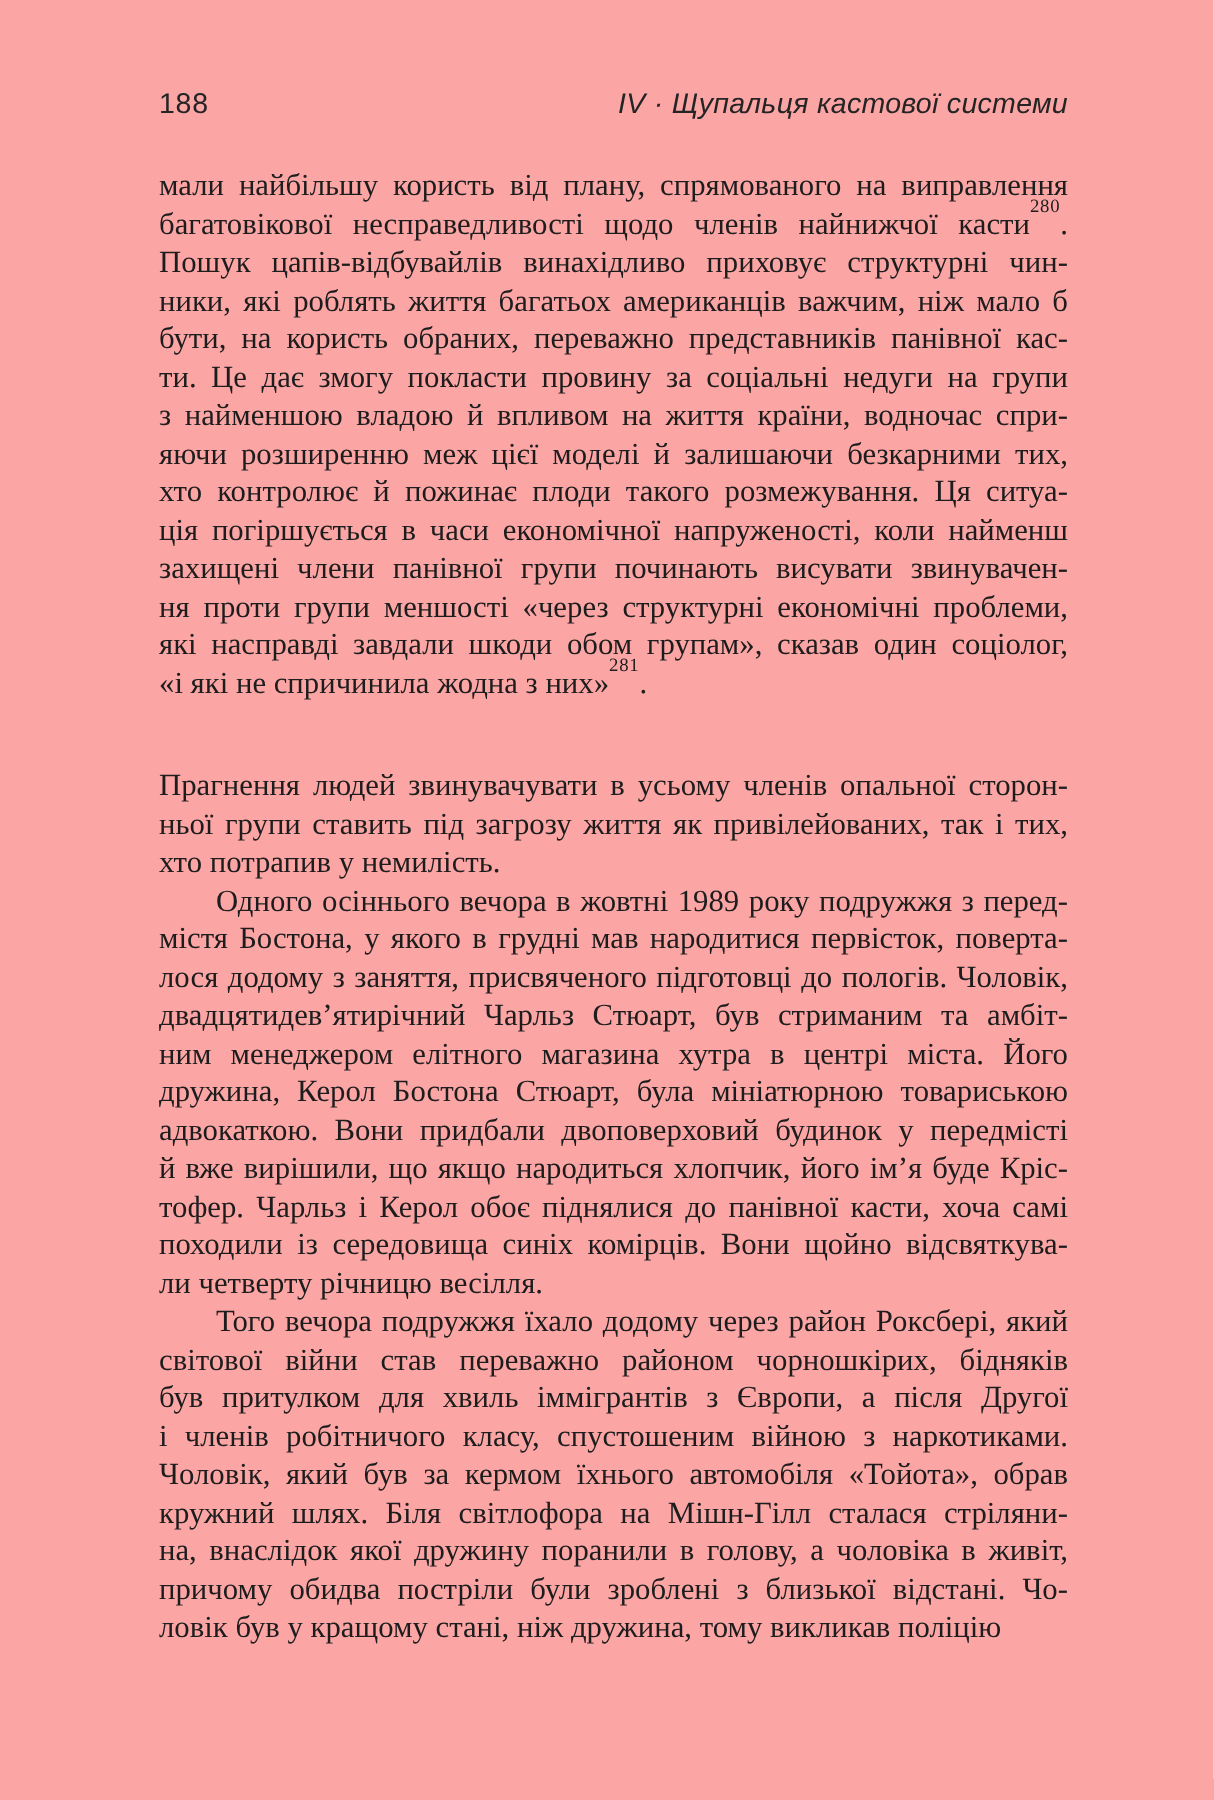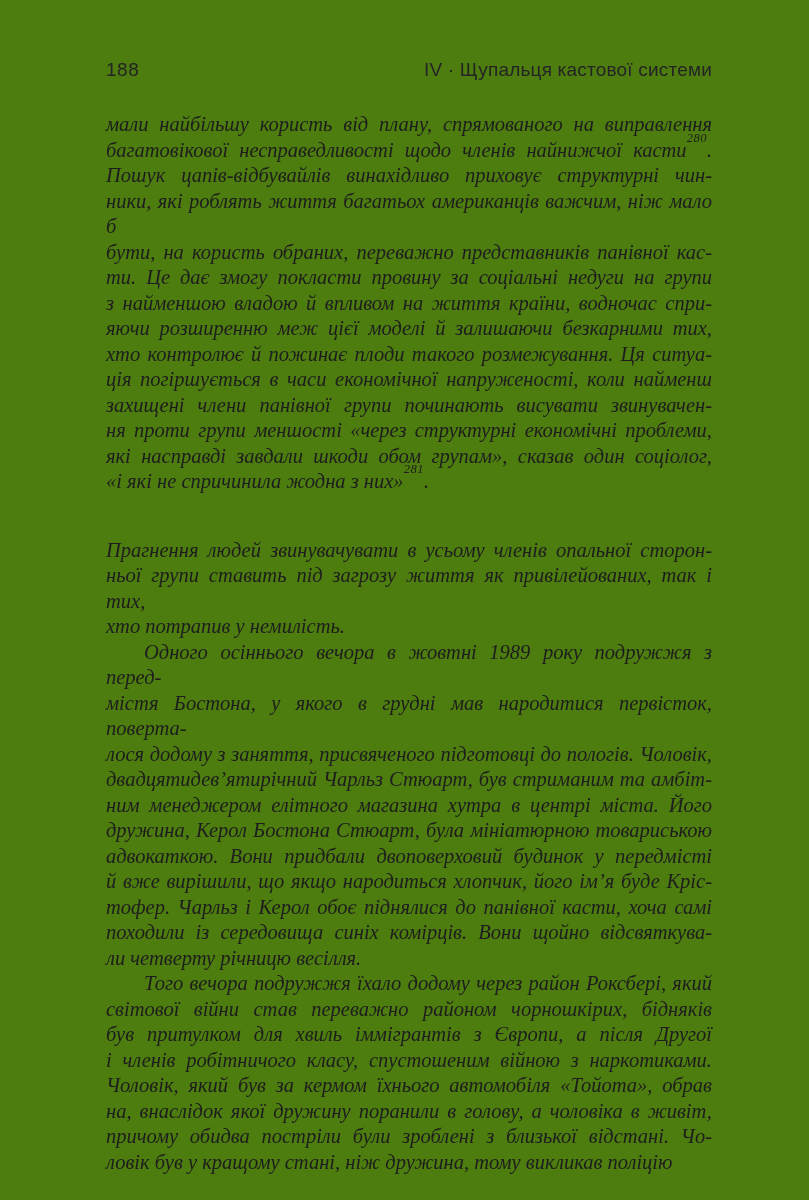--- a/index.html
+++ b/index.html
@@ -23,20 +23,21 @@
     justify-content: space-between;
     align-items: baseline;
     font-family: "Liberation Sans", sans-serif;
     font-size: 19px;
     color: #242424;
   }
   .page-number {
     letter-spacing: 0.5px;
   }
   .running-head {
+    font-style: italic;
     font-size: 19px;
     letter-spacing: 0.2px;
   }
   .body-text {
     position: absolute;
     left: 106px;
     top: 112px;
     width: 606px;
     font-family: "Liberation Serif", serif;
     font-size: 20.5px;
@@ -48,40 +49,39 @@
     padding: 0;
   }
   p.para.section-break {
     margin-top: 43px;
   }
   .line {
     display: block;
     text-align: justify;
     text-align-last: justify;
     white-space: normal;
-    font-style: italic;
   }
   .line.last {
     text-align-last: left;
   }
   p.indent .line:first-child {
     text-indent: 38px;
   }
   sup.fn {
     font-size: 12.5px;
     line-height: 0;
     position: relative;
     top: -7px;
     letter-spacing: 0.5px;
   }
 </style>
 </head>
 <body>
 
-<div class="page" style="background: #4d7c0f;">
+<div class="page" style="background: #fca5a5;">
   <div class="page-header">
     <span class="page-number">188</span>
     <span class="running-head">IV · Щупальця кастової системи</span>
   </div>
   <div class="body-text" id="body-text" style="color: rgb(29, 29, 29);">
       <p class="para">
         <span class="line">мали найбільшу користь від плану, спрямованого на виправлення</span>
         <span class="line">багатовікової несправедливості щодо членів найнижчої касти<sup class="fn">280</sup>.</span>
         <span class="line">Пошук цапів-відбувайлів винахідливо приховує структурні чин-</span>
         <span class="line">ники, які роблять життя багатьох американців важчим, ніж мало б</span>
@@ -113,18 +113,19 @@
         <span class="line">тофер. Чарльз і Керол обоє піднялися до панівної касти, хоча самі</span>
         <span class="line">походили із середовища синіх комірців. Вони щойно відсвяткува-</span>
         <span class="line last">ли четверту річницю весілля.</span>
       </p>
       <p class="para indent">
         <span class="line">Того вечора подружжя їхало додому через район Роксбері, який</span>
         <span class="line">світової війни став переважно районом чорношкірих, бідняків</span>
         <span class="line">був притулком для хвиль іммігрантів з Європи, а після Другої</span>
         <span class="line">і членів робітничого класу, спустошеним війною з наркотиками.</span>
         <span class="line">Чоловік, який був за кермом їхнього автомобіля «Тойота», обрав</span>
+        <span class="line">кружний шлях. Біля світлофора на Мішн-Гілл сталася стріляни-</span>
         <span class="line">на, внаслідок якої дружину поранили в голову, а чоловіка в живіт,</span>
         <span class="line">причому обидва постріли були зроблені з близької відстані. Чо-</span>
         <span class="line last">ловік був у кращому стані, ніж дружина, тому викликав поліцію</span>
       </p>
     </div>
 </div>
 
 </body></html>

